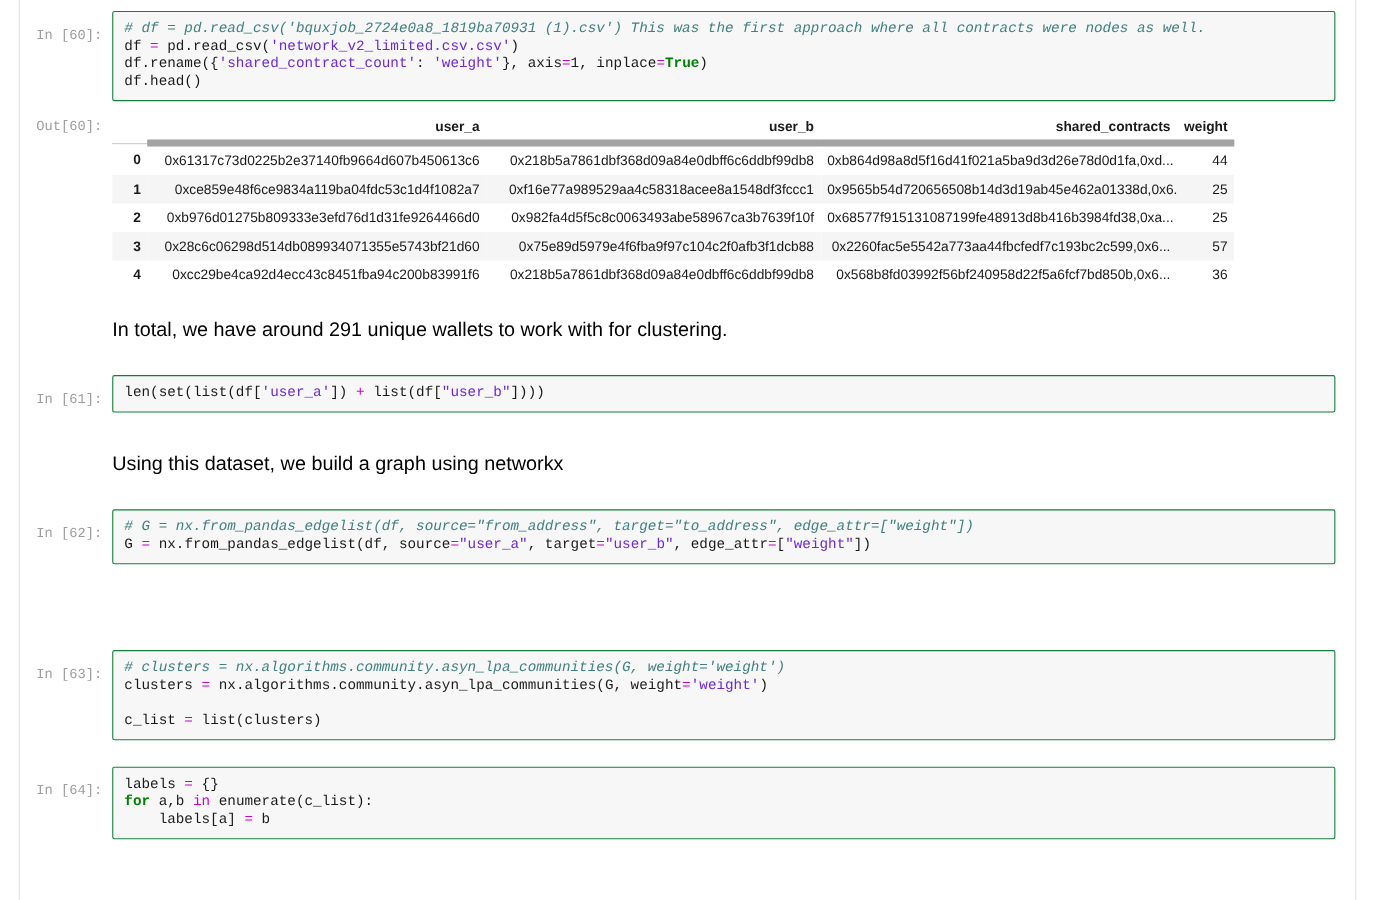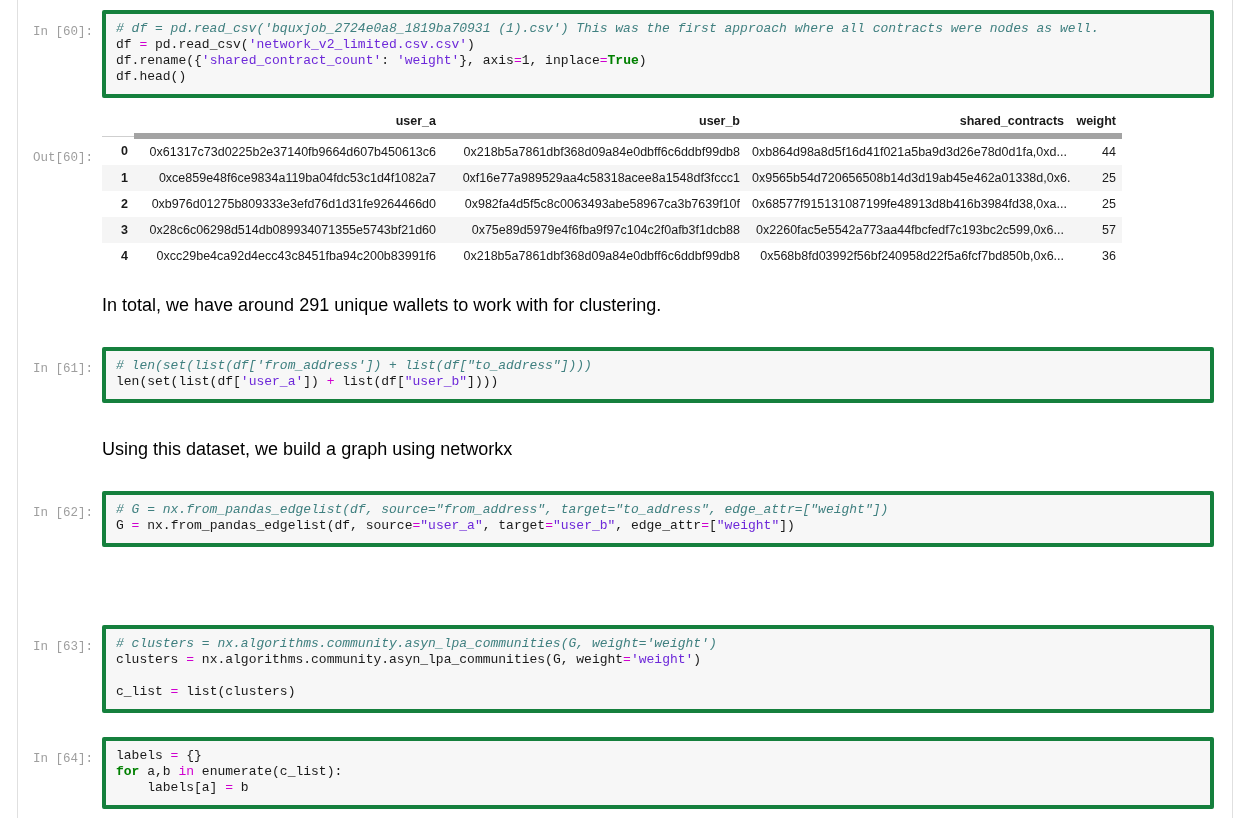--- a/index.html
+++ b/index.html
@@ -54,31 +54,31 @@
     padding-right: 9px;
     box-sizing: border-box;
     font-family: "Liberation Mono", monospace;
     font-size: 12.5px;
     line-height: 16px;
     color: #9e9e9e;
     white-space: nowrap;
     -moz-user-select: none;
   }
   .prompt.in { padding-top: 14px; }
-  .prompt.out { padding-top: 3px; margin-top: 37px; }
+  .prompt.out { padding-top: 3px; }
 
   .cell-body {
     flex: 1 1 auto;
     min-width: 0;
   }
 
   
   .input-area {
     background: #f7f7f7;
-    border: 4px solid #15803d;
+    border: 1px solid #15803d;
     border-radius: 2px;
     padding: 7px 14px 9px 10px;
     box-sizing: border-box;
     overflow: hidden;
   }
   pre.code {
     margin: 0;
     font-family: "Liberation Mono", monospace;
     font-size: 13px;
     line-height: 16px;
@@ -254,21 +254,21 @@
         <div class="md">In total, we have around 291 unique wallets to work with for clustering.</div>
       </div>
     </div>
 
     <div class="spacer-22"></div>
 
     <div class="cell">
       <div class="prompt in">In [61]:</div>
       <div class="cell-body">
         <div class="input-area">
-<pre class="code"><span class="cm"># len(set(list(df['from_address']) + list(df["to_address"])))</span>
+<pre class="code">
 len(set(list(df[<span class="str">'user_a'</span>]) <span class="op">+</span> list(df[<span class="str">"user_b"</span>])))</pre>
         </div>
       </div>
     </div>
 
     <div class="spacer-12"></div>
 
 
     <div class="spacer-24"></div>
 

